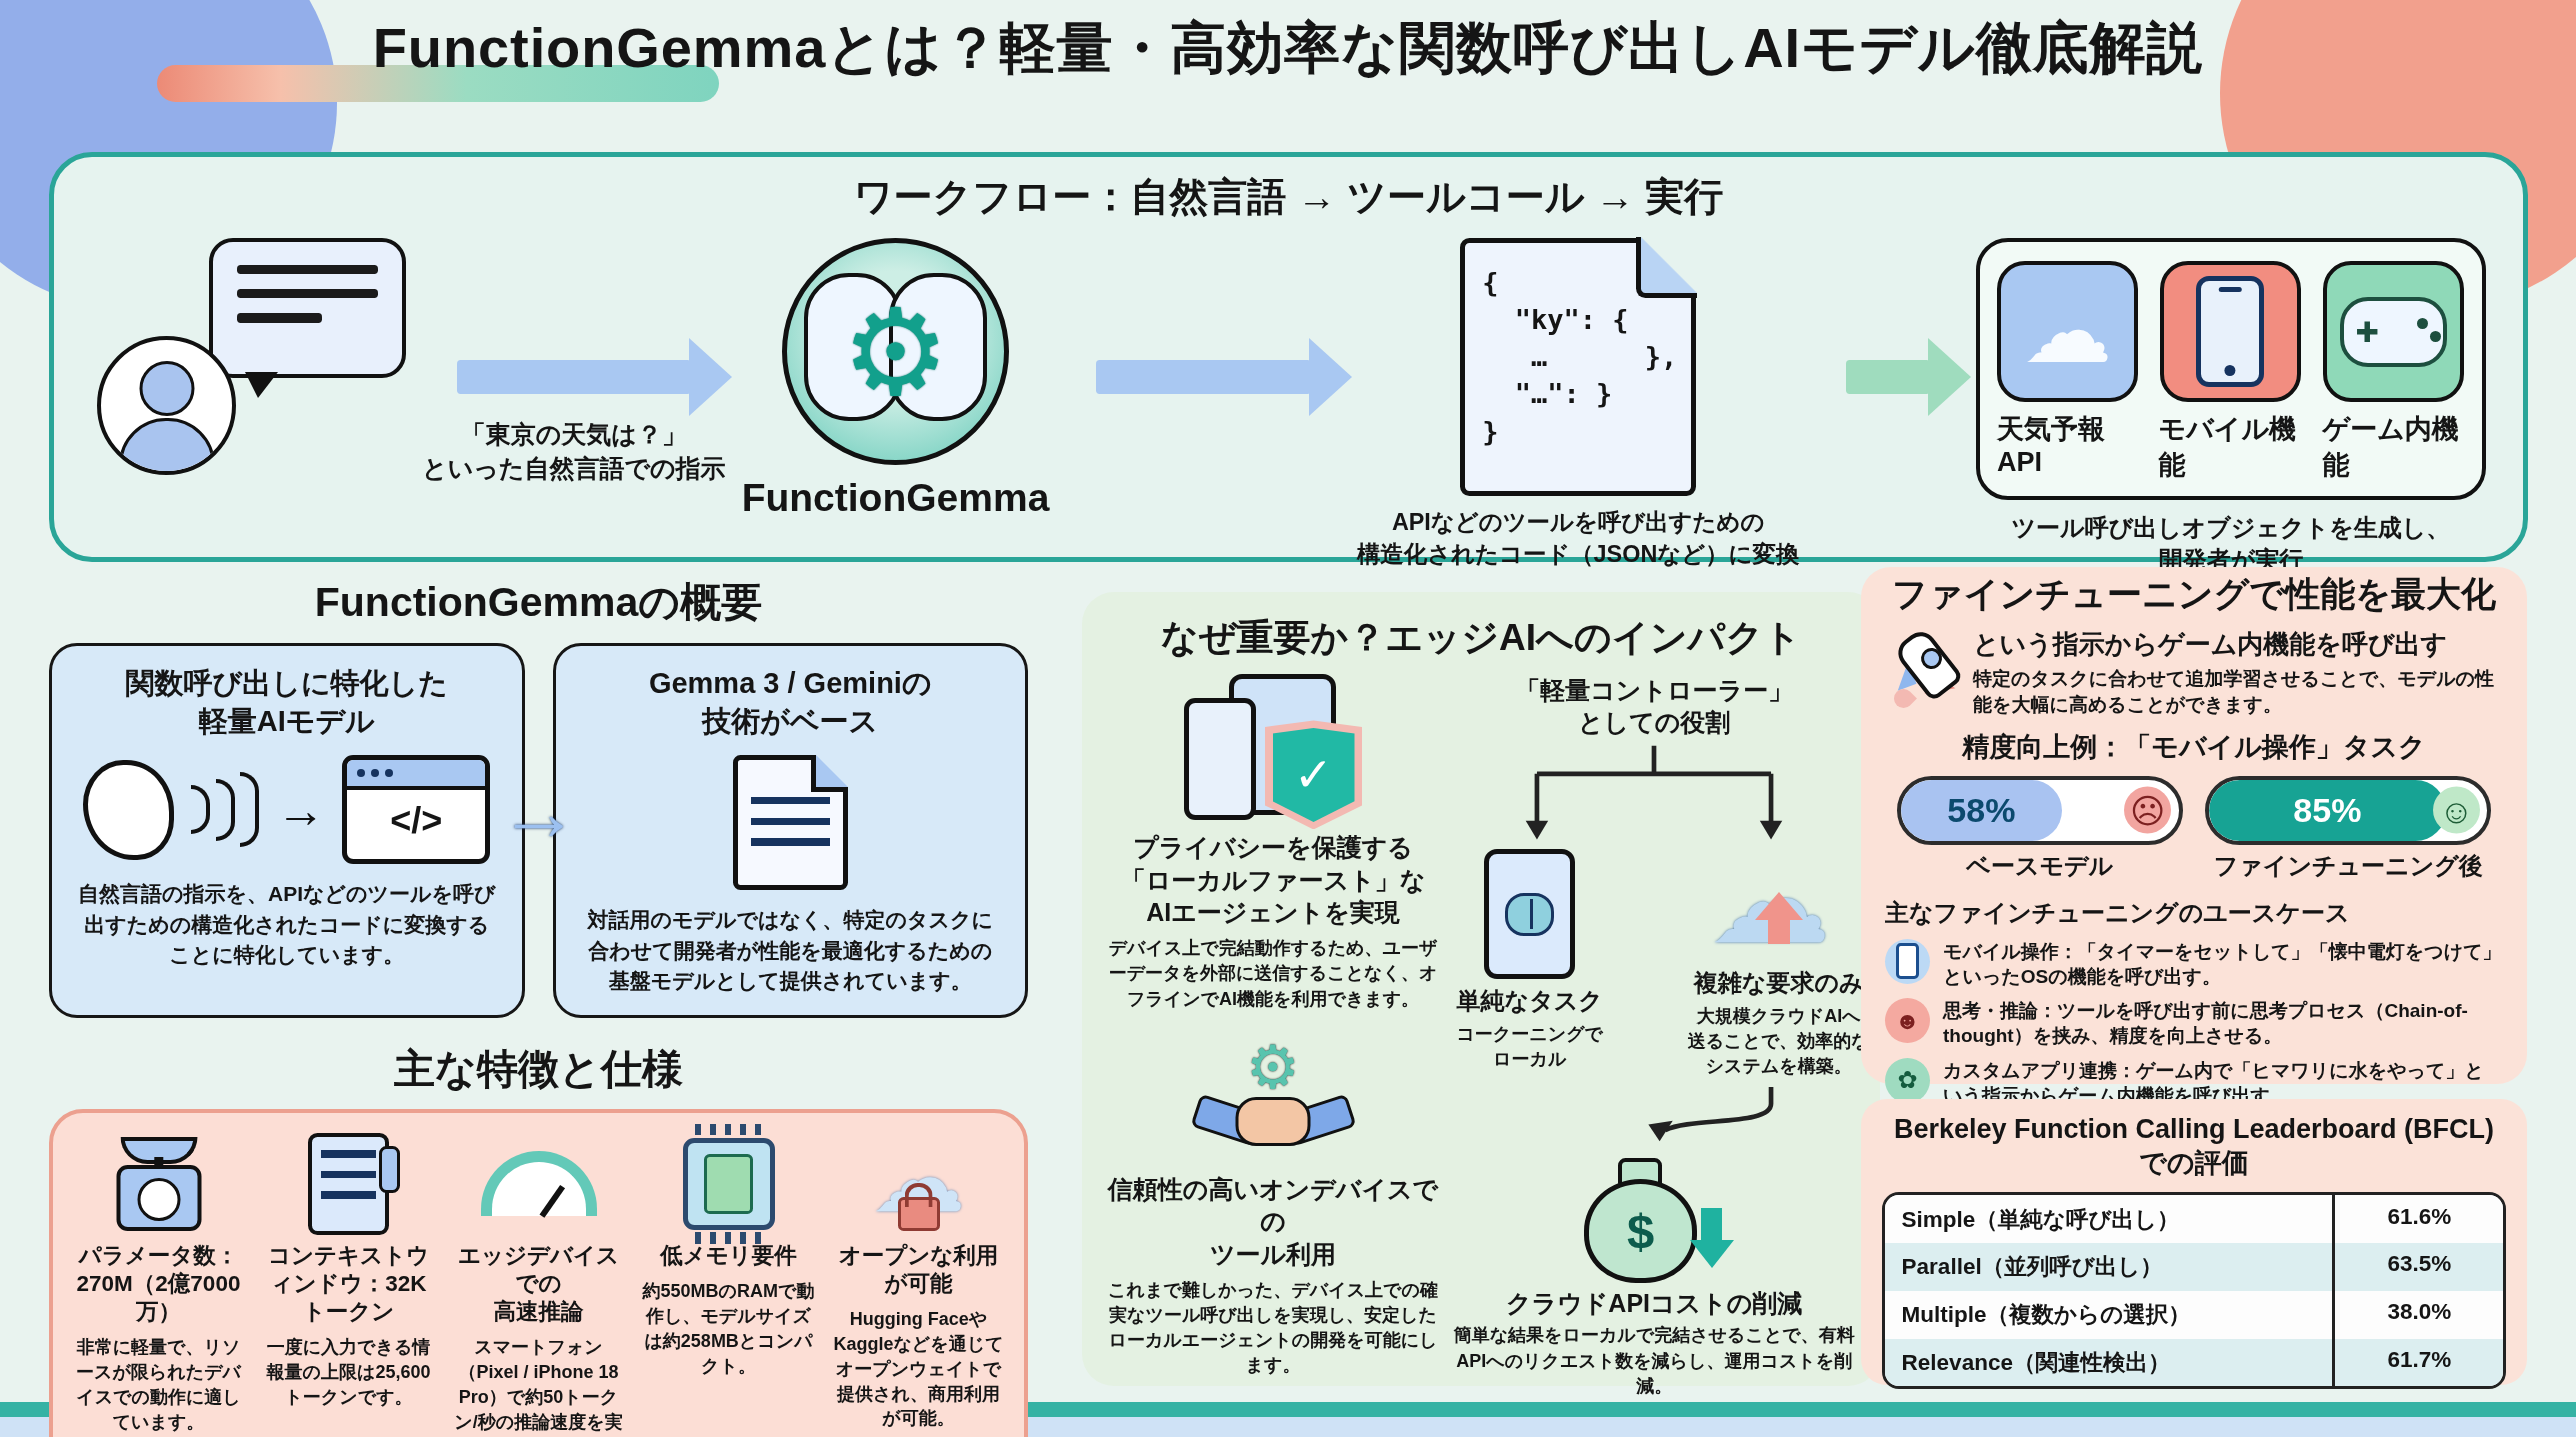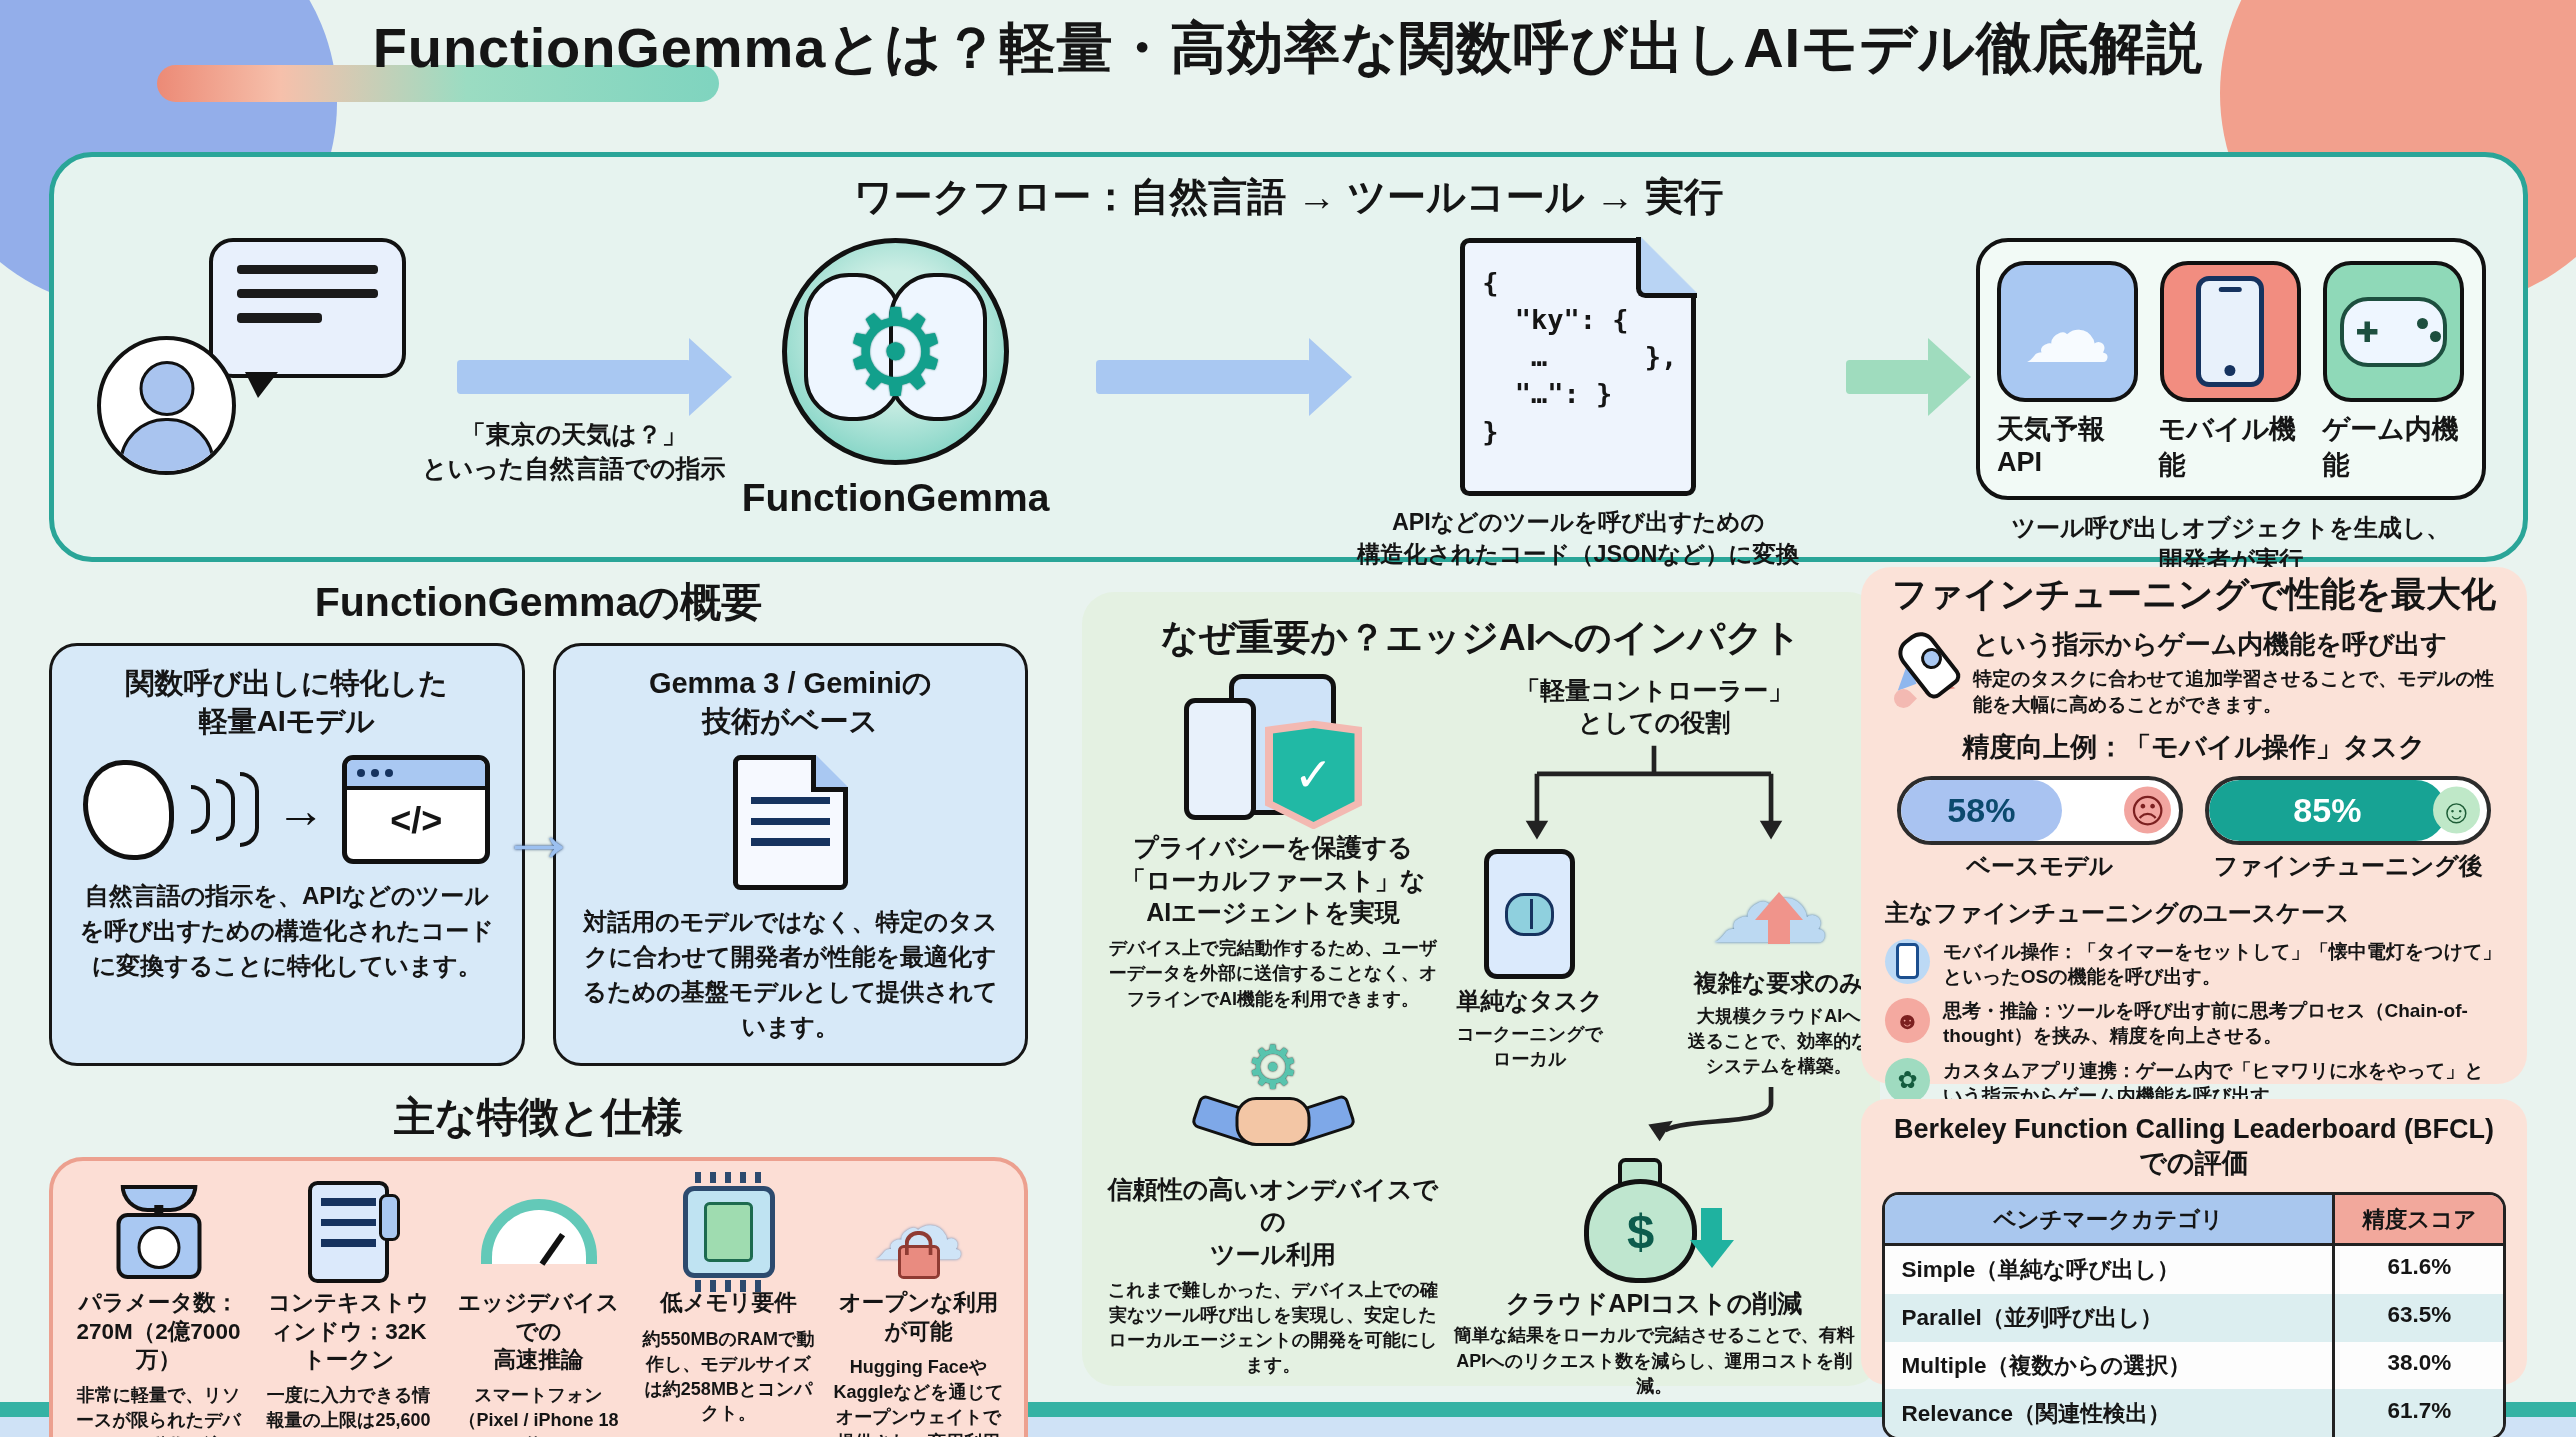--- a/index.html
+++ b/index.html
@@ -63,21 +63,21 @@
   .pad::before{content:"✚";position:absolute;left:11.2px;top:50%;transform:translateY(-50%);font-size:28px;color:#1d4f3f;font-weight:700}
   .pad::after{content:"";position:absolute;right:15px;top:17px;width:11.2px;height:11.2px;border-radius:50%;background:#1d4f3f;box-shadow:13px 13px 0 #1d4f3f}
   .app-label{font-size:27px;font-weight:900}
   
   .leftcol{position:absolute;left:49px;top:575px;width:979px}
   .sec-h{font-size:41px;font-weight:900;text-align:center;margin:0}
   .ov-row{display:flex;gap:28px;margin-top:13px;position:relative}
   .ov-card{flex:1;background:#d7e9f8;border:3.7px solid #161616;border-radius:28px;padding:19px 22.5px;box-sizing:border-box;
     display:flex;flex-direction:column;align-items:center;gap:11.2px;min-height:348px}
   .ov-title{font-size:29px;font-weight:900;text-align:center;line-height:1.3;margin:0}
-  .ov-body{font-size:24px;font-weight:600;text-align:center;line-height:1.45;margin:0}
+  .ov-body{font-size:21px;font-weight:600;text-align:center;line-height:1.45;margin:0}
   .ov-lead{font-size:25px;font-weight:900;text-align:center;margin:0}
   .swirl{position:absolute;left:50%;top:45%;transform:translate(-50%,-50%);z-index:3;font-size:81px;font-weight:900;color:#9cc0f0;text-shadow:0 0 2.8px #16335f}
   .card1-icons{display:flex;align-items:center;gap:17px;margin:3.7px 0}
   .face-talk{position:relative;width:81px;height:90px;border:5.6px solid #111;border-radius:46% 54% 42% 58%;background:#fff}
   .waves{display:flex;gap:5.6px;align-items:center}
   .wave{width:15px;height:41px;border:4.7px solid #111;border-left:none;border-top-right-radius:37px;border-bottom-right-radius:37px;border-top-left-radius:0;border-bottom-left-radius:0;background:transparent}
   .wave.w2{height:54px}.wave.w3{height:67px}
   .arrow-glyph{font-size:49px;font-weight:900;color:#111}
   .codewin{width:148px;height:109px;border:5.6px solid #111;border-radius:11.2px;background:#fff;overflow:hidden;box-sizing:border-box}
   .codewin .bar{height:26px;background:#a9c8f2;border-bottom:4.7px solid #111;display:flex;align-items:center;gap:5.6px;padding-left:9.4px}
@@ -490,24 +490,20 @@
   </div>
   <div class="uc">
     <div class="uc-icon green">✿</div>
     <p class="uc-text">カスタムアプリ連携：ゲーム内で「ヒマワリに水をやって」という指示からゲーム内機能を呼び出す。</p>
   </div>
 </div>
 
 <div class="cardB">
   <h2 class="bfcl-h">Berkeley Function Calling Leaderboard (BFCL)での評価</h2>
   <div class="tbl">
-    <div class="trow thead">
-      <div class="tc1">ベンチマークカテゴリ</div>
-      <div class="tc2">精度スコア</div>
-    </div>
     <div class="trow r-even">
       <div class="tc1">Simple（単純な呼び出し）</div>
       <div class="tc2">61.6%</div>
     </div>
     <div class="trow r-odd">
       <div class="tc1">Parallel（並列呼び出し）</div>
       <div class="tc2">63.5%</div>
     </div>
     <div class="trow r-even">
       <div class="tc1">Multiple（複数からの選択）</div>

